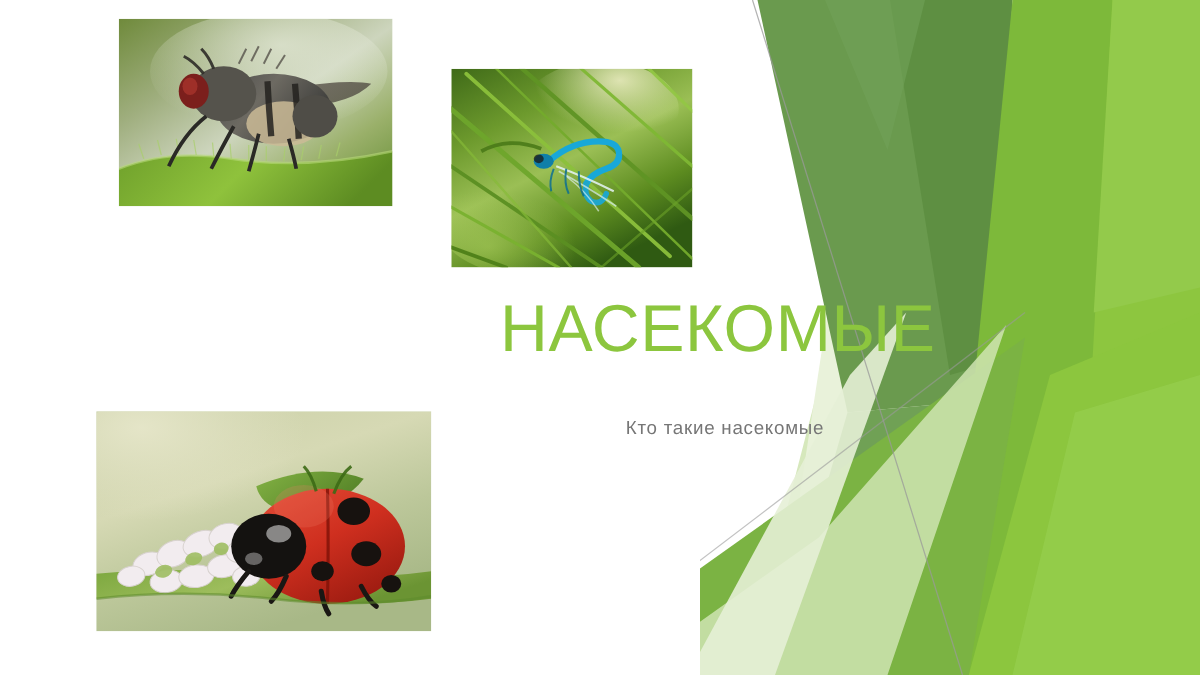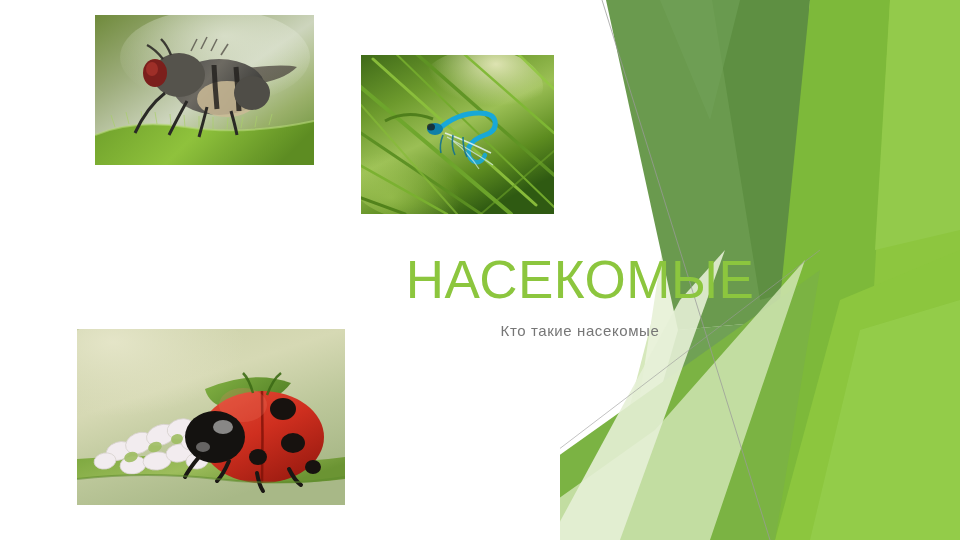--- a/index.html
+++ b/index.html
@@ -62,43 +62,43 @@
     left: 77px;
     top: 329px;
     width: 268px;
     height: 176px;
   }
 
   
   #title-block {
     position: absolute;
     left: 400px;
-    top: 252px;
+    top: 236px;
     width: 360px;
-    text-align: center;
+    text-align: left;
   }
   #slide-title {
     margin: 0;
     font-family: "Liberation Sans", sans-serif;
     font-size: 53px;
     font-weight: 400;
     line-height: 1.06;
     letter-spacing: 0.5px;
     color: #8CC63E;
     white-space: nowrap;
   }
   #subtitle-block {
     position: absolute;
     left: 400px;
     top: 322px;
     width: 360px;
     text-align: center;
   }
   #slide-subtitle {
-    margin: 0;
+    margin: 12px;
     font-family: "Liberation Sans", sans-serif;
     font-size: 15px;
     font-weight: 400;
     letter-spacing: 0.6px;
     color: #767676;
     white-space: nowrap;
   }
 </style>
 </head>
 <body>

